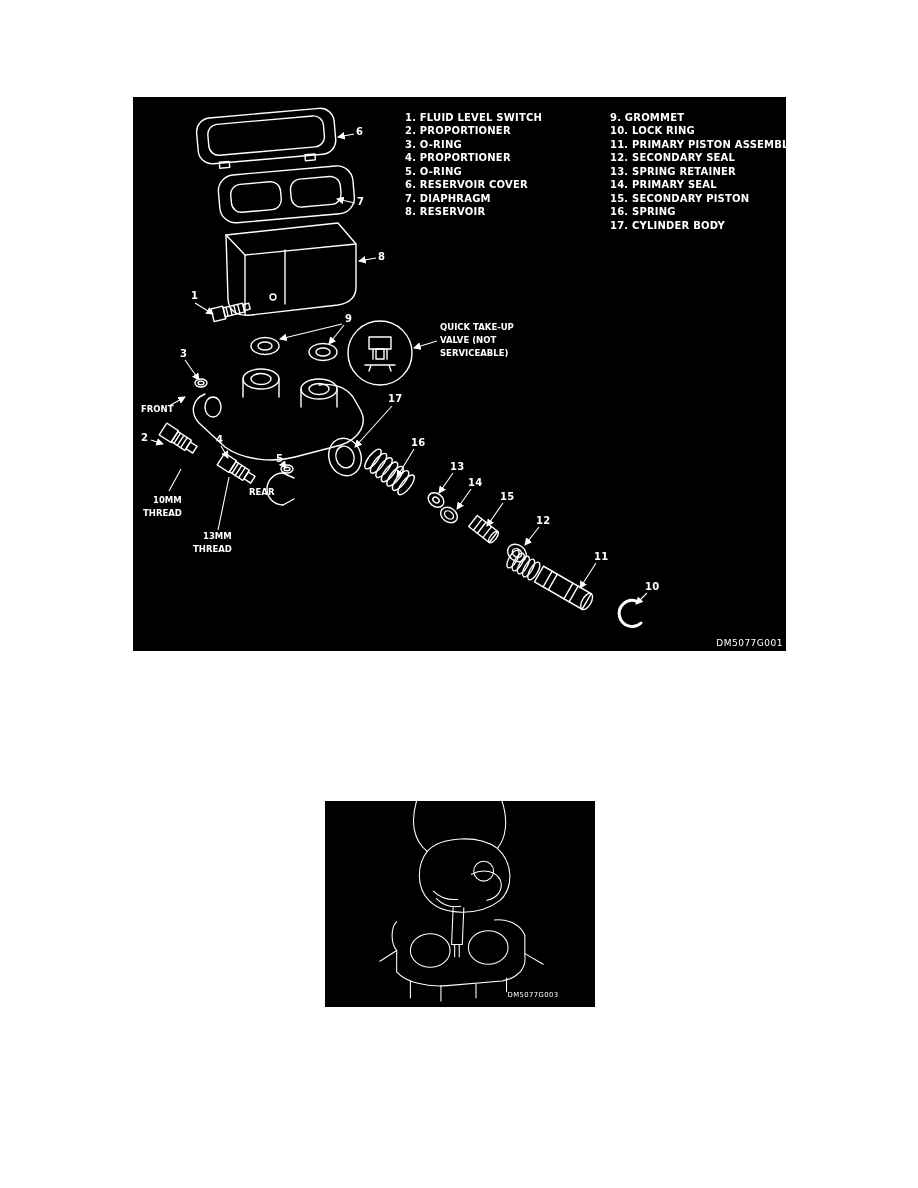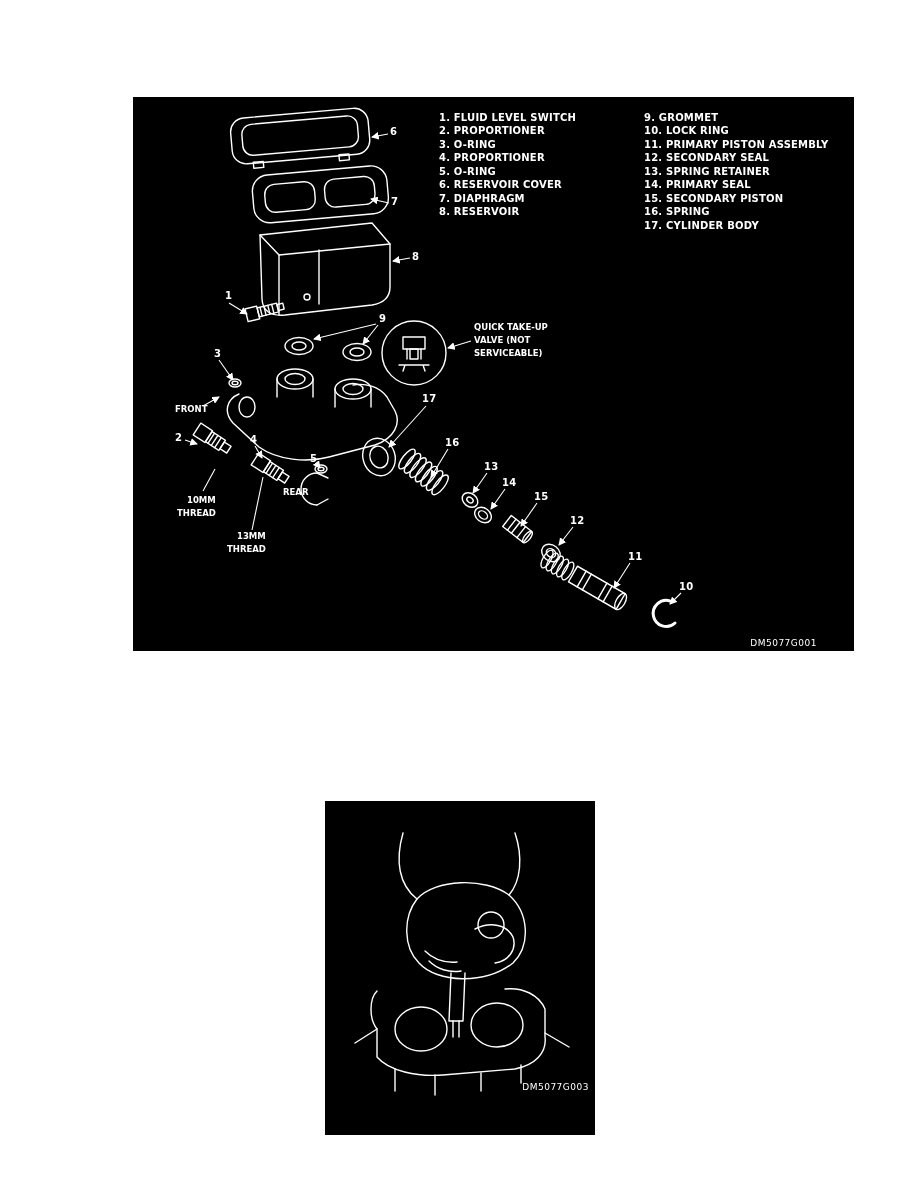--- a/index.html
+++ b/index.html
@@ -3,22 +3,22 @@
 <meta charset="utf-8">
 <style>
   html,body{margin:0;padding:0;}
   body{
     width:918px;height:1188px;background:#ffffff;
     font-family:"DejaVu Sans", sans-serif;
     position:relative;overflow:hidden;
   }
   .page{position:relative;width:918px;height:1188px;background:#ffffff;}
   figure.fig{position:absolute;margin:0;background:#000000;}
-  .fig1{left:133px;top:97px;width:721px;height:554px;}
-  .fig2{left:325px;top:801px;width:270px;height:334px;}
+  .fig1{left:133px;top:97px;width:653px;height:554px;}
+  .fig2{left:325px;top:801px;width:270px;height:206px;}
   svg{display:block;width:100%;height:100%;}
   svg text{fill:#ffffff;font-family:"DejaVu Sans", sans-serif;font-weight:700;}
   .t10{font-size:10px;letter-spacing:0.2px;}
   .t9n{font-size:9px;font-weight:400;letter-spacing:0.5px;}
   .t8{font-size:8.5px;}
   .lw{stroke:#ffffff;fill:none;stroke-width:1.4;stroke-linecap:round;stroke-linejoin:round;}
   .ld{stroke:#ffffff;fill:none;stroke-width:1.1;}
 </style>
 </head>
 <body>

